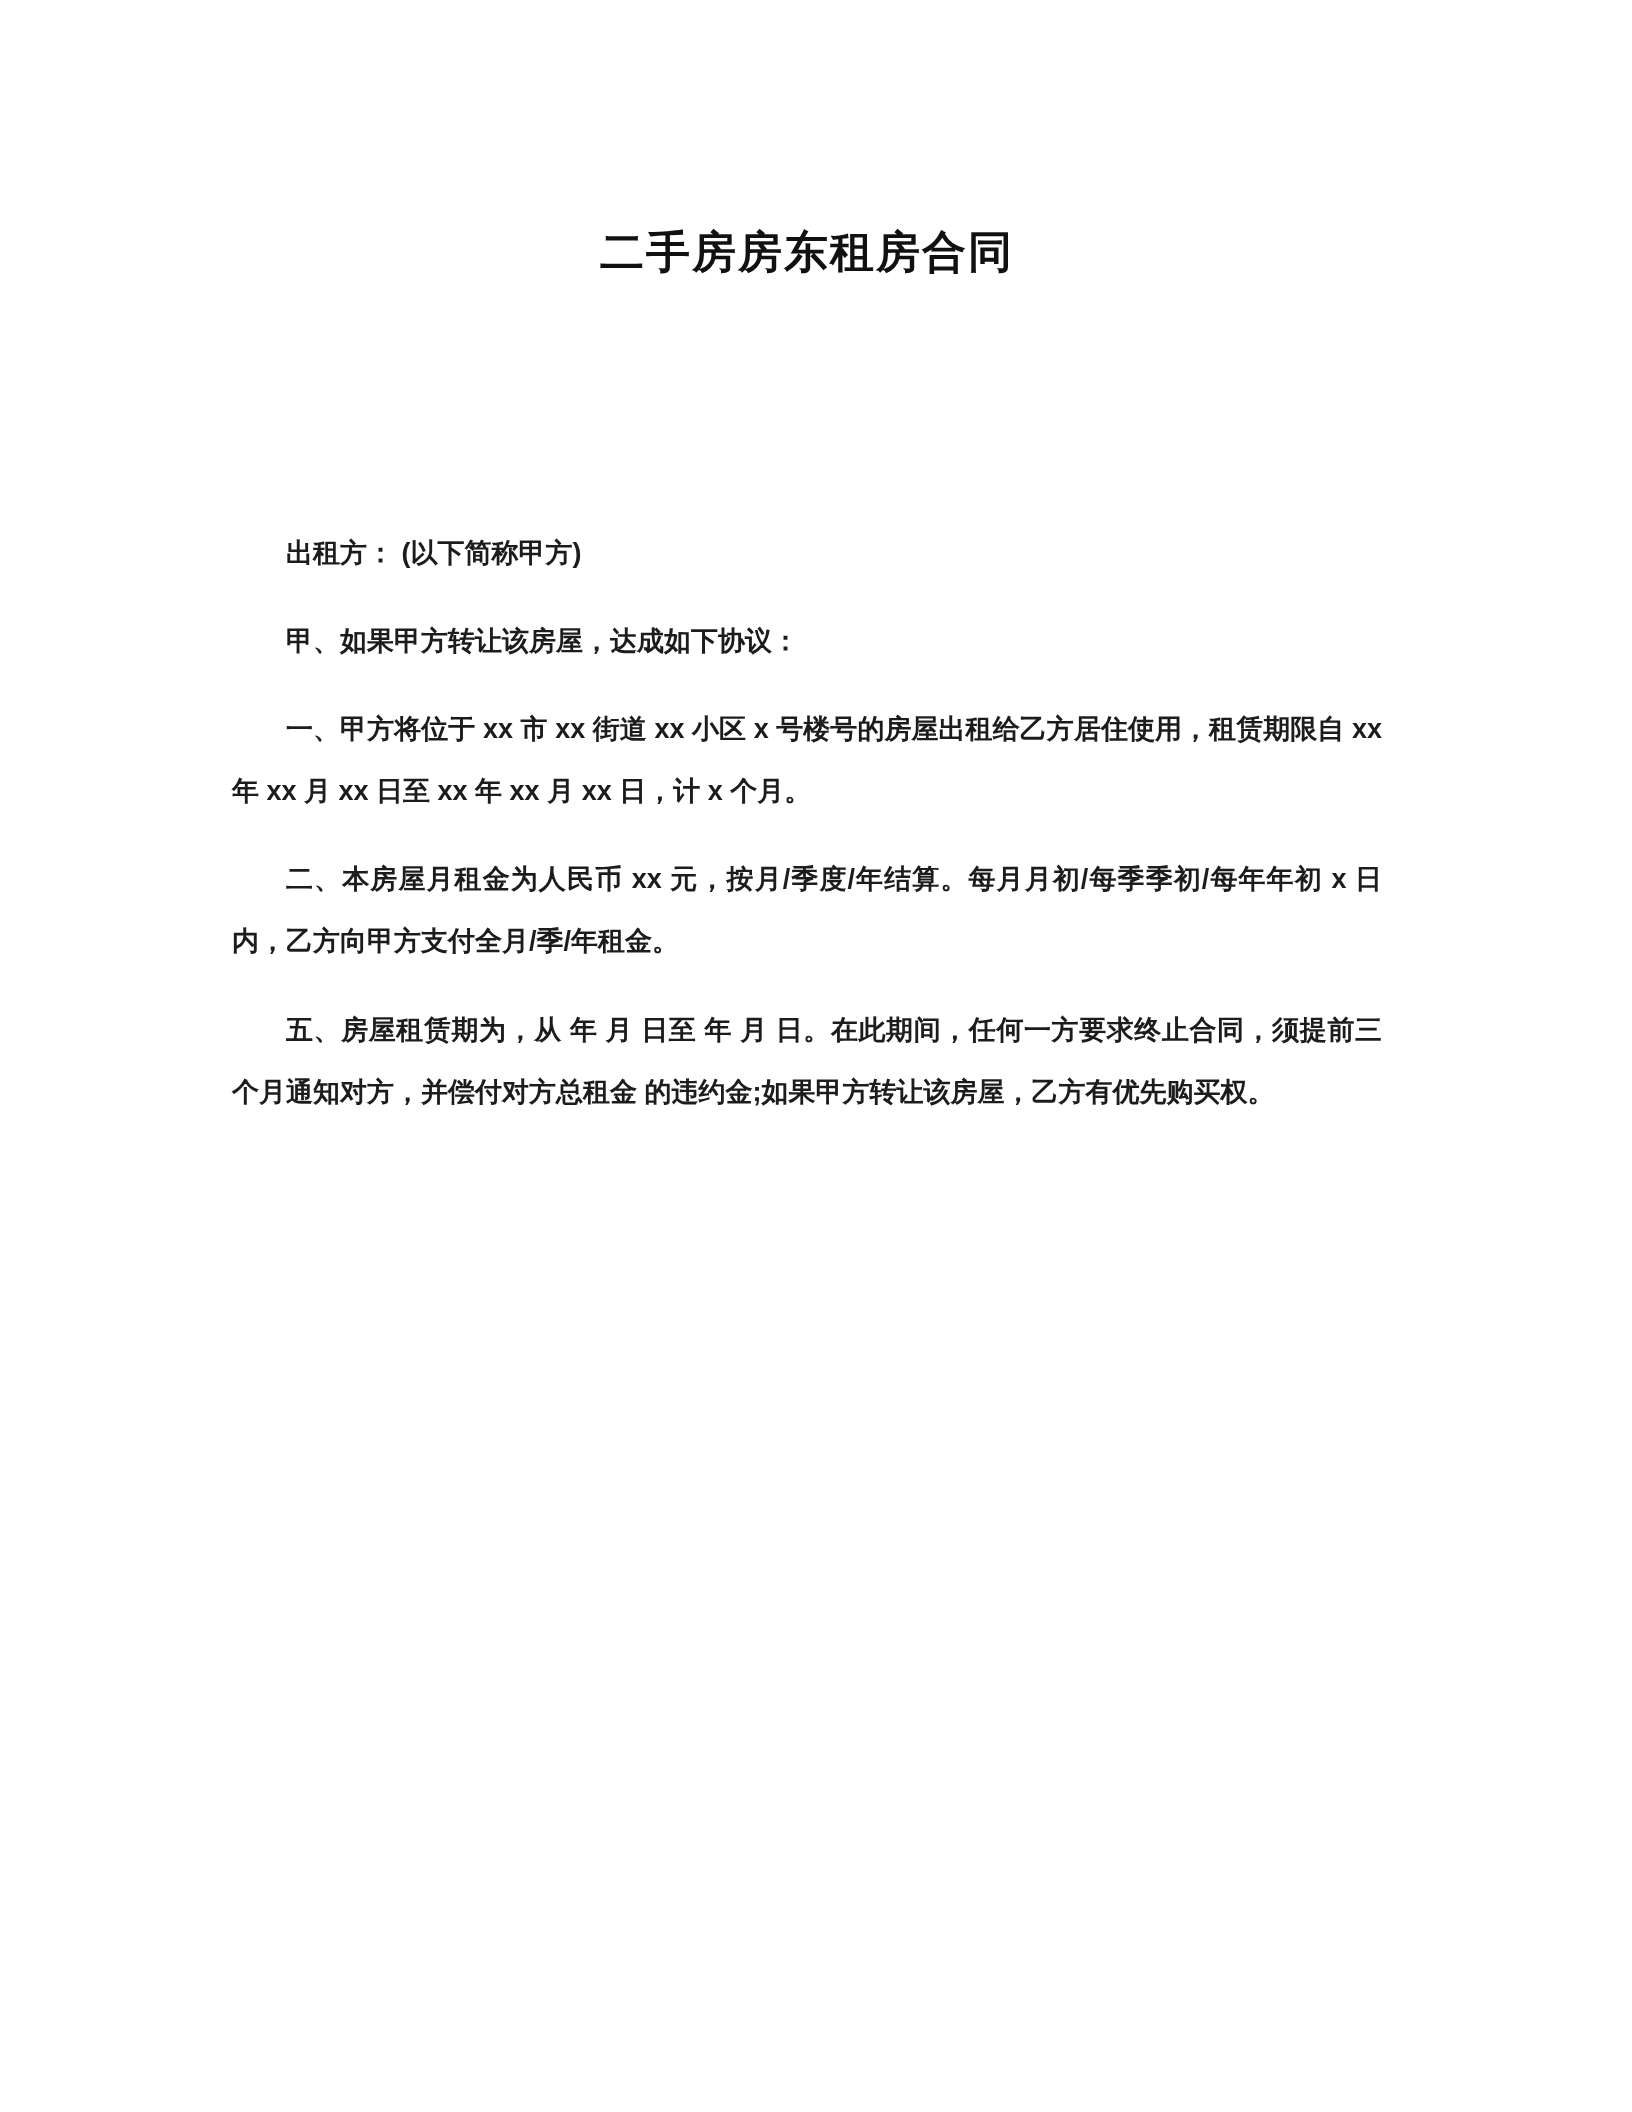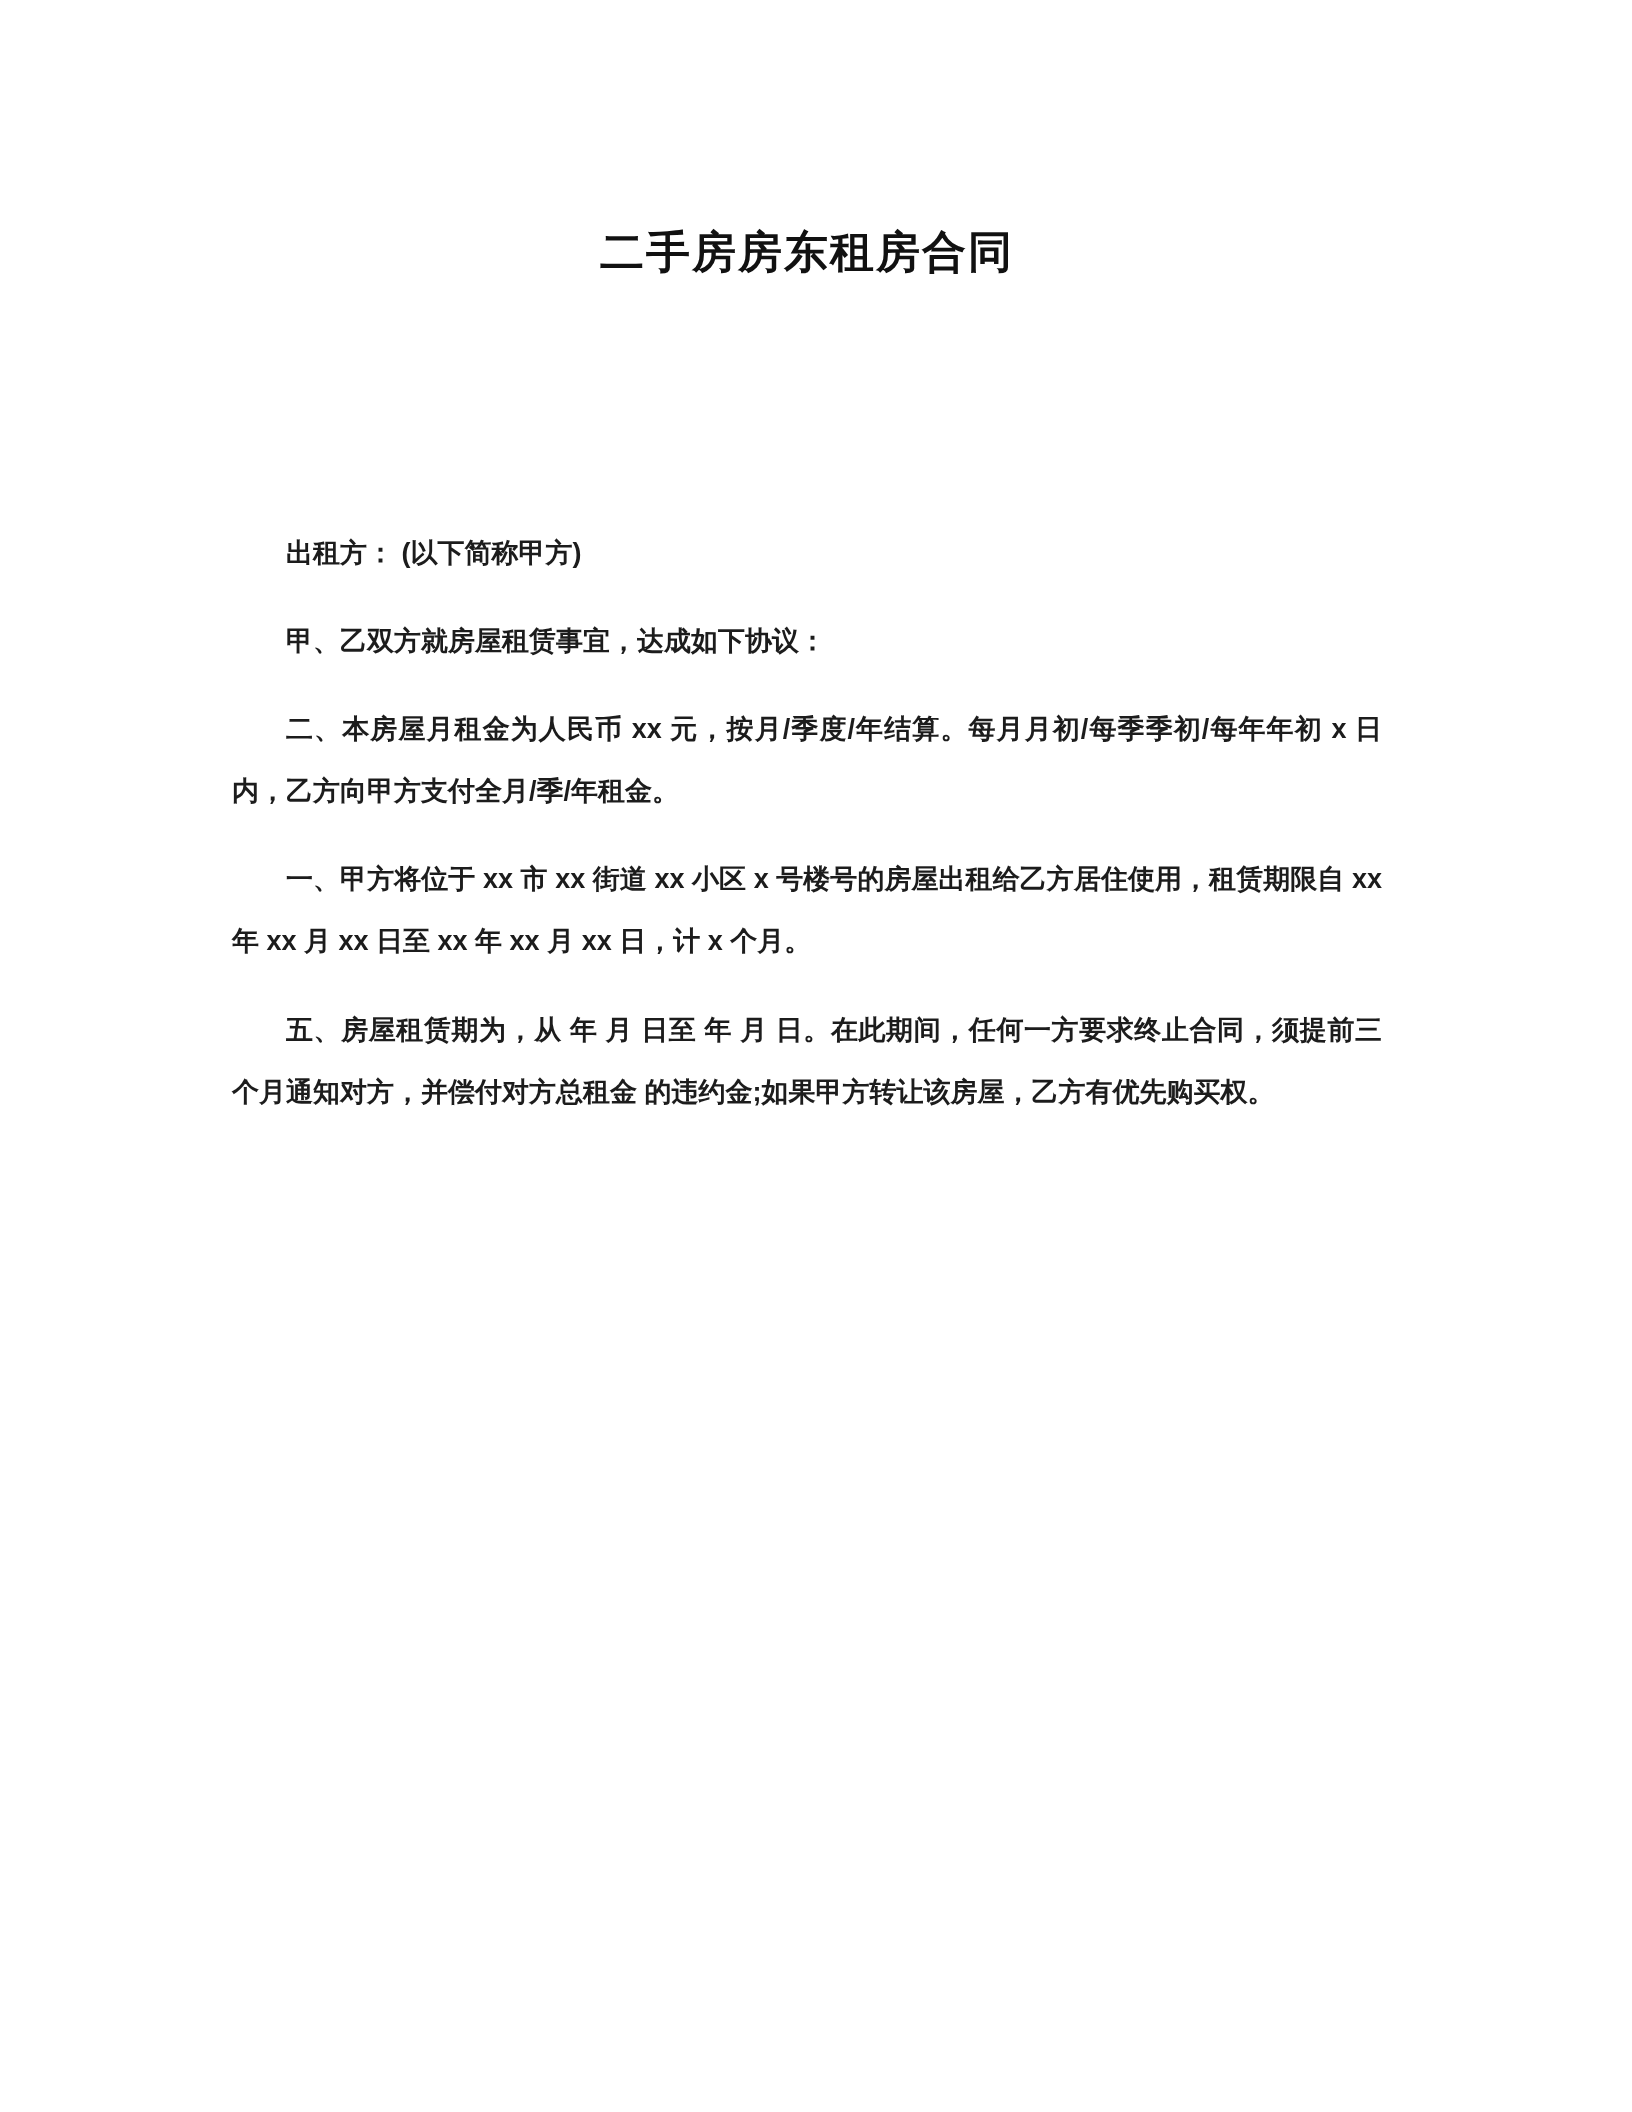--- a/index.html
+++ b/index.html
@@ -37,18 +37,18 @@
   }
 </style>
 </head>
 <body>
 
 <div class="page">
   <h1 class="doc-title">二手房房东租房合同</h1>
 
   <div class="doc-body">
     <p>出租方： (以下简称甲方)</p>
-    <p>甲、乙双方就房屋租赁事宜，达成如下协议：</p>
+    <p>甲、如果甲方转让该房屋，达成如下协议：</p>
+    <p>一、甲方将位于 xx 市 xx 街道 xx 小区 x 号楼号的房屋出租给乙方居住使用，租赁期限自 xx 年 xx 月 xx 日至 xx 年 xx 月 xx 日，计 x 个月。</p>
     <p>二、本房屋月租金为人民币 xx 元，按月/季度/年结算。每月月初/每季季初/每年年初 x 日内，乙方向甲方支付全月/季/年租金。</p>
-    <p>一、甲方将位于 xx 市 xx 街道 xx 小区 x 号楼号的房屋出租给乙方居住使用，租赁期限自 xx 年 xx 月 xx 日至 xx 年 xx 月 xx 日，计 x 个月。</p>
     <p>五、房屋租赁期为，从 年 月 日至 年 月 日。在此期间，任何一方要求终止合同，须提前三个月通知对方，并偿付对方总租金 的违约金;如果甲方转让该房屋，乙方有优先购买权。</p>
   </div>
 </div>
 
 </body></html>

